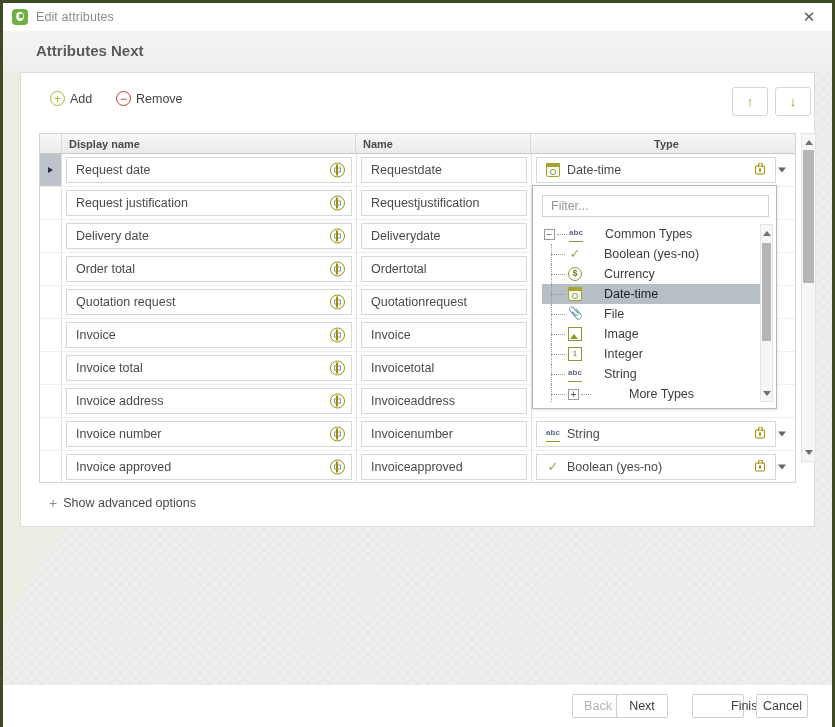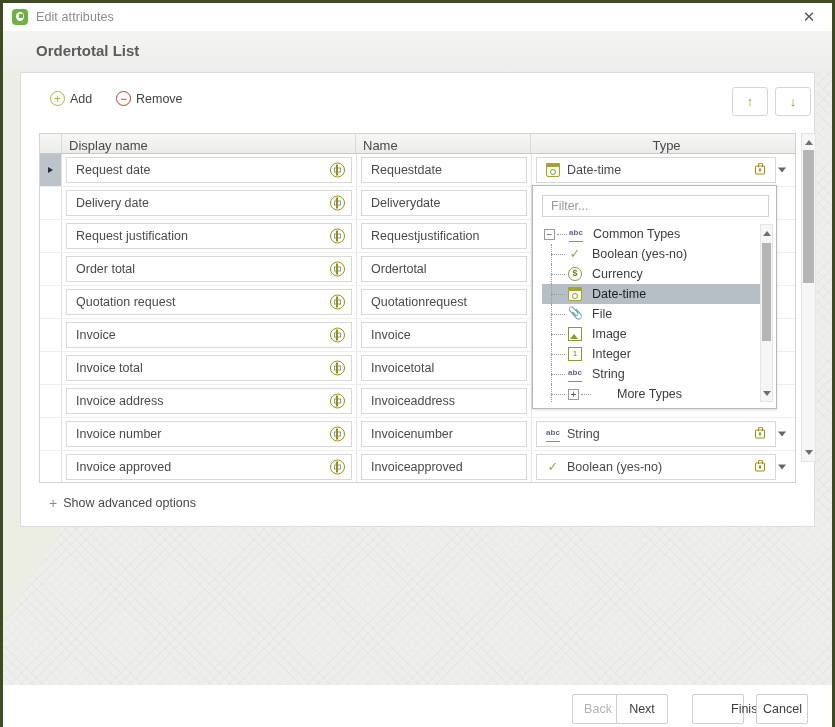--- a/index.html
+++ b/index.html
@@ -99,21 +99,21 @@
     position:absolute;left:18px;top:60px;width:757px;height:351px;
     box-sizing:border-box;
   }
   .ghead{
     display:flex;height:21px;
     background:linear-gradient(to bottom,#f7f7f6,#ebebe9);
     border:1px solid #d3d3d1;border-bottom:1px solid #c9c9c7;
     box-sizing:border-box;
   }
   .ghead div{
-    font-size:13px;font-weight:normal;color:#4a4a4a;
+    font-size:11px;font-weight:bold;color:#4a4a4a;
     padding:4px 0 15px 7px;box-sizing:border-box;
     border-right:1px solid #d9d9d7;
   }
   .gh-sel{width:22px;padding-left:0 !important;}
   .gh-disp{width:294px;}
   .gh-name{width:175px;}
   .gh-type{width:264px;border-right:none !important;text-align:center;}
   .gbody{
     position:relative;height:329px;overflow:hidden;
     border-left:1px solid #d3d3d1;border-right:1px solid #d3d3d1;
@@ -210,21 +210,21 @@
     position:absolute;left:9px;top:9px;width:227px;height:22px;
     border:1px solid #d2d2d0;background:#fff;box-sizing:border-box;
     font-size:12.5px;color:#9a9a9a;padding-left:8px;line-height:20px;
     font-family:"Liberation Sans", sans-serif;
   }
   .tree{
     position:absolute;left:9px;top:38px;width:227px;height:178px;
     overflow:hidden;font-size:12.5px;color:#3d3d3d;
   }
   .tnode{display:flex;align-items:center;height:20px;position:relative;}
-  .tnode .tlbl{margin-left:10px;white-space:nowrap;}
+  .tnode .tlbl{margin-left:22px;white-space:nowrap;}
   .tnode.child{padding-left:26px;}
   .tnode.child:before{
     content:"";position:absolute;left:9px;top:0;bottom:0;width:0;
     border-left:1px dotted #9a9a9a;
   }
   .tnode.child:after{
     content:"";position:absolute;left:9px;top:10px;width:14px;height:0;
     border-top:1px dotted #9a9a9a;
   }
   .tnode.sel{background:#b6bec6;}
@@ -260,21 +260,21 @@
     position:absolute;left:28px;top:422px;display:flex;align-items:center;
     font-size:12.5px;color:#4a4a4a;cursor:pointer;
   }
   .advanced .pl{color:#8d8d8d;font-size:14px;margin-right:6px;}
   
   .footer{
     position:absolute;left:0;top:682px;width:829px;height:42px;
     background:#fff;
   }
   .fbtn{
-    position:absolute;top:9px;width:52px;height:30px;
+    position:absolute;top:9px;width:52px;height:24px;
     border:1px solid #cfcfcd;background:#fff;border-radius:2px;
     font-size:12.5px;color:#3d3d3d;cursor:pointer;
     font-family:"Liberation Sans", sans-serif;
   }
   .fbtn.disabled{color:#b3b3b3;cursor:default;}
   .f-back{right:208px;}
   .f-next{right:164px;}
   .f-finish{right:88px;padding-left:38px;}
   .f-cancel{right:24px;}
 </style>
@@ -283,21 +283,21 @@
 
 <div class="app">
 
   <div class="titlebar">
     <div class="logo"></div>
     <span class="title-text">Edit attributes</span>
     <div class="closebtn">✕</div>
   </div>
 
   <div class="pagehead">
-    <h1>Ordertotal List</h1>
+    <h1>Attributes Next</h1>
   </div>
 
   <div class="bodyarea">
     <div class="panel">
 
       <div class="toolbar">
         <div class="tbtn tb-add">
           <span class="gl">+</span>
           <span>Add</span>
         </div>
@@ -392,36 +392,36 @@
                     <div class="ts-dn">
                       <i></i>
                     </div>
                   </div>
                 </div>
               </div>
             </div>
             <div class="grow">
               <div class="cell-sel"></div>
               <div class="cell-disp">
+                <div class="inner">Request justification</div>
+                <div class="attricon"></div>
+              </div>
+              <div class="cell-name">
+                <div class="inner">Requestjustification</div>
+              </div>
+              <div class="cell-type"></div>
+            </div>
+            <div class="grow">
+              <div class="cell-sel"></div>
+              <div class="cell-disp">
                 <div class="inner">Delivery date</div>
                 <div class="attricon"></div>
               </div>
               <div class="cell-name">
                 <div class="inner">Deliverydate</div>
-              </div>
-              <div class="cell-type"></div>
-            </div>
-            <div class="grow">
-              <div class="cell-sel"></div>
-              <div class="cell-disp">
-                <div class="inner">Request justification</div>
-                <div class="attricon"></div>
-              </div>
-              <div class="cell-name">
-                <div class="inner">Requestjustification</div>
               </div>
               <div class="cell-type"></div>
             </div>
             <div class="grow">
               <div class="cell-sel"></div>
               <div class="cell-disp">
                 <div class="inner">Order total</div>
                 <div class="attricon"></div>
               </div>
               <div class="cell-name">

